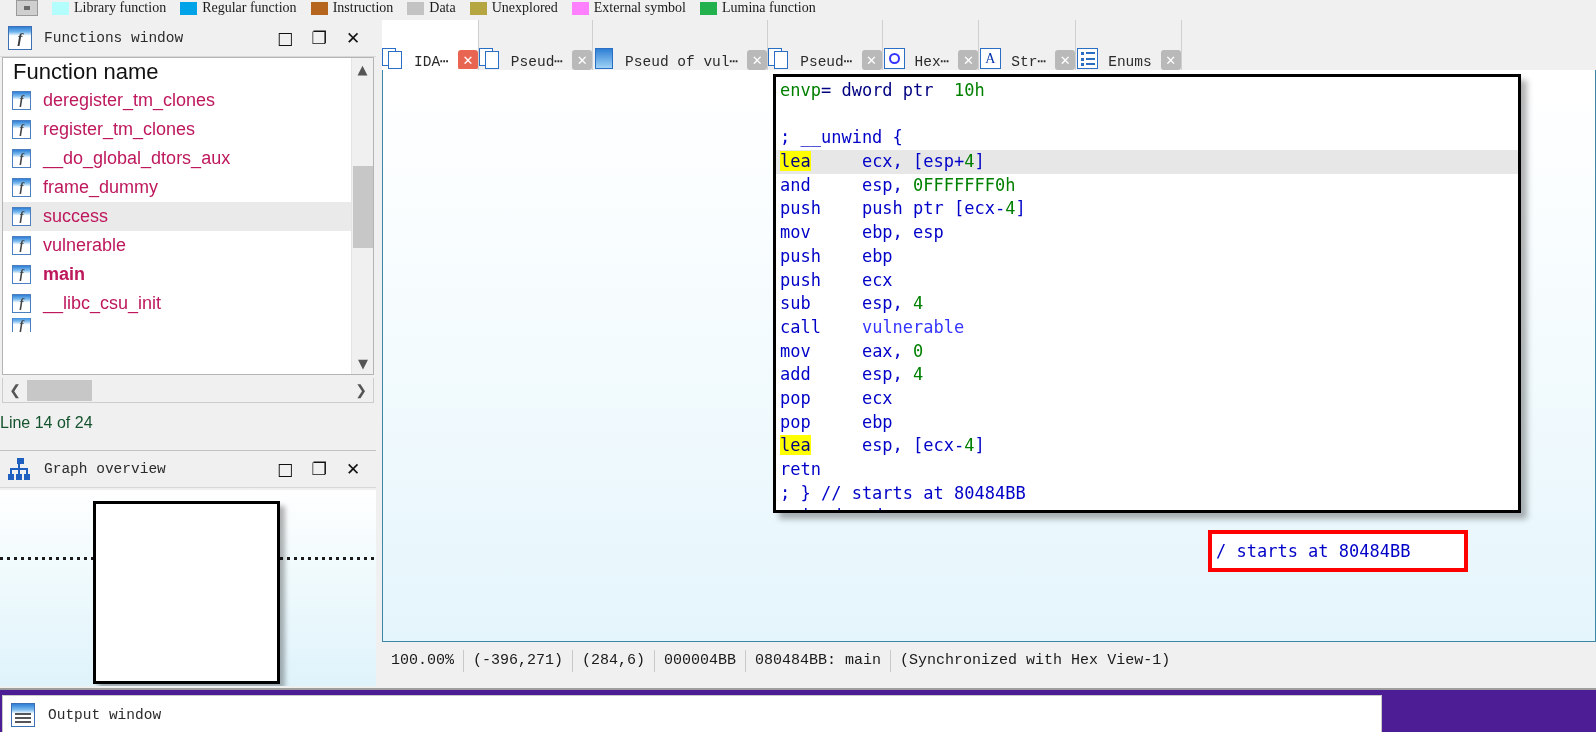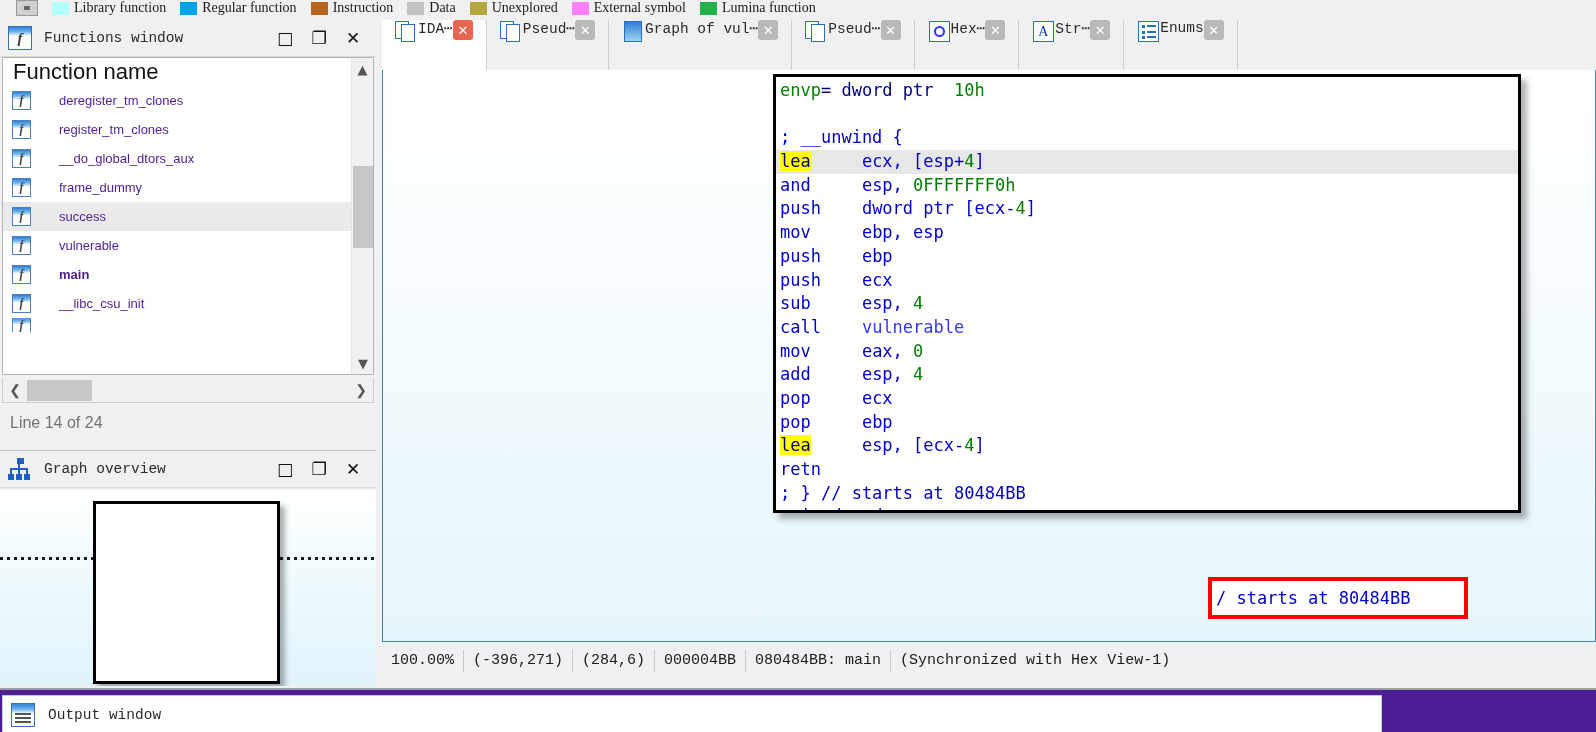--- a/index.html
+++ b/index.html
@@ -70,21 +70,21 @@
     height:29px; display:flex; align-items:center; padding-left:9px; background:#fff;
   }
   .func-row.selected{ background:#eaeaea; }
   .func-ico{
     width:19px; height:19px; border:1px solid #4b7fc0; flex:0 0 auto;
     background:linear-gradient(180deg,#2f7fd6 0%,#7cbcef 25%,#ffffff 45%,#ffffff 100%);
     display:flex; align-items:center; justify-content:center;
     font-family:"Liberation Serif", serif; font-style:italic; font-weight:700;
     font-size:12px; color:#444;
   }
-  .func-name{ margin-left:28px; font-size:13px; color:#4c1d95; white-space:nowrap; }
+  .func-name{ margin-left:12px; font-size:18px; color:#be185d; white-space:nowrap; }
   .func-name.bold{ font-weight:700; }
 
   
   #list-vscroll{
     position:absolute; right:0; top:0; width:22px; height:100%;
     background:#f0f0f0; border-left:1px solid #e4e4e4;
   }
   .vs-arrow{ height:22px; display:flex; align-items:center; justify-content:center;
              color:#555; font-size:13px; font-family:"DejaVu Sans", sans-serif;}
   #list-vthumb{ position:absolute; left:1px; width:20px; top:108px; height:82px; background:#c7c7c7; }
@@ -94,21 +94,21 @@
     position:absolute; left:2px; top:358px; width:372px; height:25px;
     background:#f0f0f0; border:1px solid #cdcdcd; border-top:none;
     display:flex; align-items:center;
   }
   .hs-arrow{ width:24px; text-align:center; color:#555; font-size:14px;
              font-family:"DejaVu Sans", sans-serif; }
   #list-hthumb{ position:absolute; left:24px; top:2px; width:65px; height:21px; background:#c7c7c7; }
 
   #line-status{
     position:absolute; left:0; top:388px; width:376px; height:30px;
-    font-size:16px; color:#737373; padding-left:10px; line-height:30px;
+    font-size:16px; color:#14532d; line-height:30px;
     background:#f0f0f0;
   }
 
   #graph-ov-panel{
     position:absolute; left:0; top:430px; width:376px; height:235px;
     border-top:1px solid #c2c2c2;
   }
   #graph-ov-body{
     position:absolute; left:0; top:39px; width:376px; height:196px;
     background:linear-gradient(180deg,#ffffff 0%,#f2fbfd 35%,#dff3fb 100%);
@@ -127,21 +127,21 @@
   #right-col{
     position:absolute; left:382px; top:20px; width:1214px; height:660px;
   }
 
   
   #tab-strip{
     position:absolute; left:0; top:0; width:1214px; height:50px;
     background:#f0f0f0; display:flex; align-items:stretch;
   }
   .tab{
-    display:flex; align-items:flex-start; padding:0 13px;
+    display:flex; align-items:flex-end; gap:9px; padding:0 0;
     border-right:1px solid #cfcfcf; background:#f0f0f0; position:relative;
   }
   .tab.active{ background:#ffffff; }
   .tab.active:after{
     content:""; position:absolute; left:0; right:0; bottom:-1px; height:2px; background:#fff;
   }
   .tab-label{
     font-family:"Liberation Mono", monospace; font-size:14.5px; color:#2b2b2b; white-space:nowrap;
   }
   .tab-close{
@@ -180,21 +180,21 @@
   .num{ color:#008000; }
   .cmt{ color:#0000c8; }
   .lbl{ color:#008000; }
   .fn{ color:#3535ff; }
   .dt{ color:#000080; }
 
   
   #annot-box{
     position:absolute; left:825px; top:460px; width:260px; height:42px;
     background:#ffffff; border:4px solid #ff0000; z-index:5;
-    display:flex; align-items:center;margin-top:47px;
+    display:flex; align-items:center;
   }
   #annot-text{
     font-family:"DejaVu Sans Mono", monospace; font-size:17px; color:#0000c8;
     white-space:pre; padding-left:4px;
   }
 
   
   #status-bar{
     position:absolute; left:0; top:628px; width:1214px; height:26px;
     display:flex; align-items:center; background:#f0f0f0;
@@ -370,21 +370,21 @@
         <span class="pg" style="left:0;top:1px;width:14px;height:18px;"></span>
         <span class="pg" style="left:6px;top:4px;width:14px;height:18px;background:#fff;"></span>
       </span>
       <span class="tab-label">Pseud⋯</span>
       <span class="tab-close">✕</span>
     </div>
     <div class="tab">
       <span class="ico-tab">
         <span class="pg" style="left:2px;top:1px;width:18px;height:21px;background:linear-gradient(180deg,#2f7fd6,#9fd2f5);"></span>
       </span>
-      <span class="tab-label">Graph of vul⋯</span>
+      <span class="tab-label">Pseud of vul⋯</span>
       <span class="tab-close">✕</span>
     </div>
     <div class="tab">
       <span class="ico-tab">
         <span class="pg" style="left:0;top:1px;width:14px;height:18px;"></span>
         <span class="pg" style="left:6px;top:4px;width:14px;height:18px;background:#fff;"></span>
       </span>
       <span class="tab-label">Pseud⋯</span>
       <span class="tab-close">✕</span>
     </div>
@@ -421,21 +421,21 @@
   </div>
 
   <div id="graph-view">
 
     <div id="code-block">
       <div class="code-line"><span class="lbl">envp</span><span class="dt">= dword ptr  </span><span class="lbl">10h</span></div>
       <div class="code-line">&nbsp;</div>
       <div class="code-line"><span class="cmt">; __unwind {</span></div>
       <div class="code-line hl"><span class="mn kw">lea</span><span class="op">     ecx, [esp+</span><span class="num">4</span><span class="op">]</span></div>
       <div class="code-line"><span class="mn">and</span><span class="op">     esp, </span><span class="num">0FFFFFFF0h</span></div>
-      <div class="code-line"><span class="mn">push</span><span class="op">    dword ptr [ecx-</span><span class="num">4</span><span class="op">]</span></div>
+      <div class="code-line"><span class="mn">push</span><span class="op">    push ptr [ecx-</span><span class="num">4</span><span class="op">]</span></div>
       <div class="code-line"><span class="mn">mov</span><span class="op">     ebp, esp</span></div>
       <div class="code-line"><span class="mn">push</span><span class="op">    ebp</span></div>
       <div class="code-line"><span class="mn">push</span><span class="op">    ecx</span></div>
       <div class="code-line"><span class="mn">sub</span><span class="op">     esp, </span><span class="num">4</span></div>
       <div class="code-line"><span class="mn">call</span><span class="op">    </span><span class="fn">vulnerable</span></div>
       <div class="code-line"><span class="mn">mov</span><span class="op">     eax, </span><span class="num">0</span></div>
       <div class="code-line"><span class="mn">add</span><span class="op">     esp, </span><span class="num">4</span></div>
       <div class="code-line"><span class="mn">pop</span><span class="op">     ecx</span></div>
       <div class="code-line"><span class="mn">pop</span><span class="op">     ebp</span></div>
       <div class="code-line"><span class="mn kw">lea</span><span class="op">     esp, [ecx-</span><span class="num">4</span><span class="op">]</span></div>

